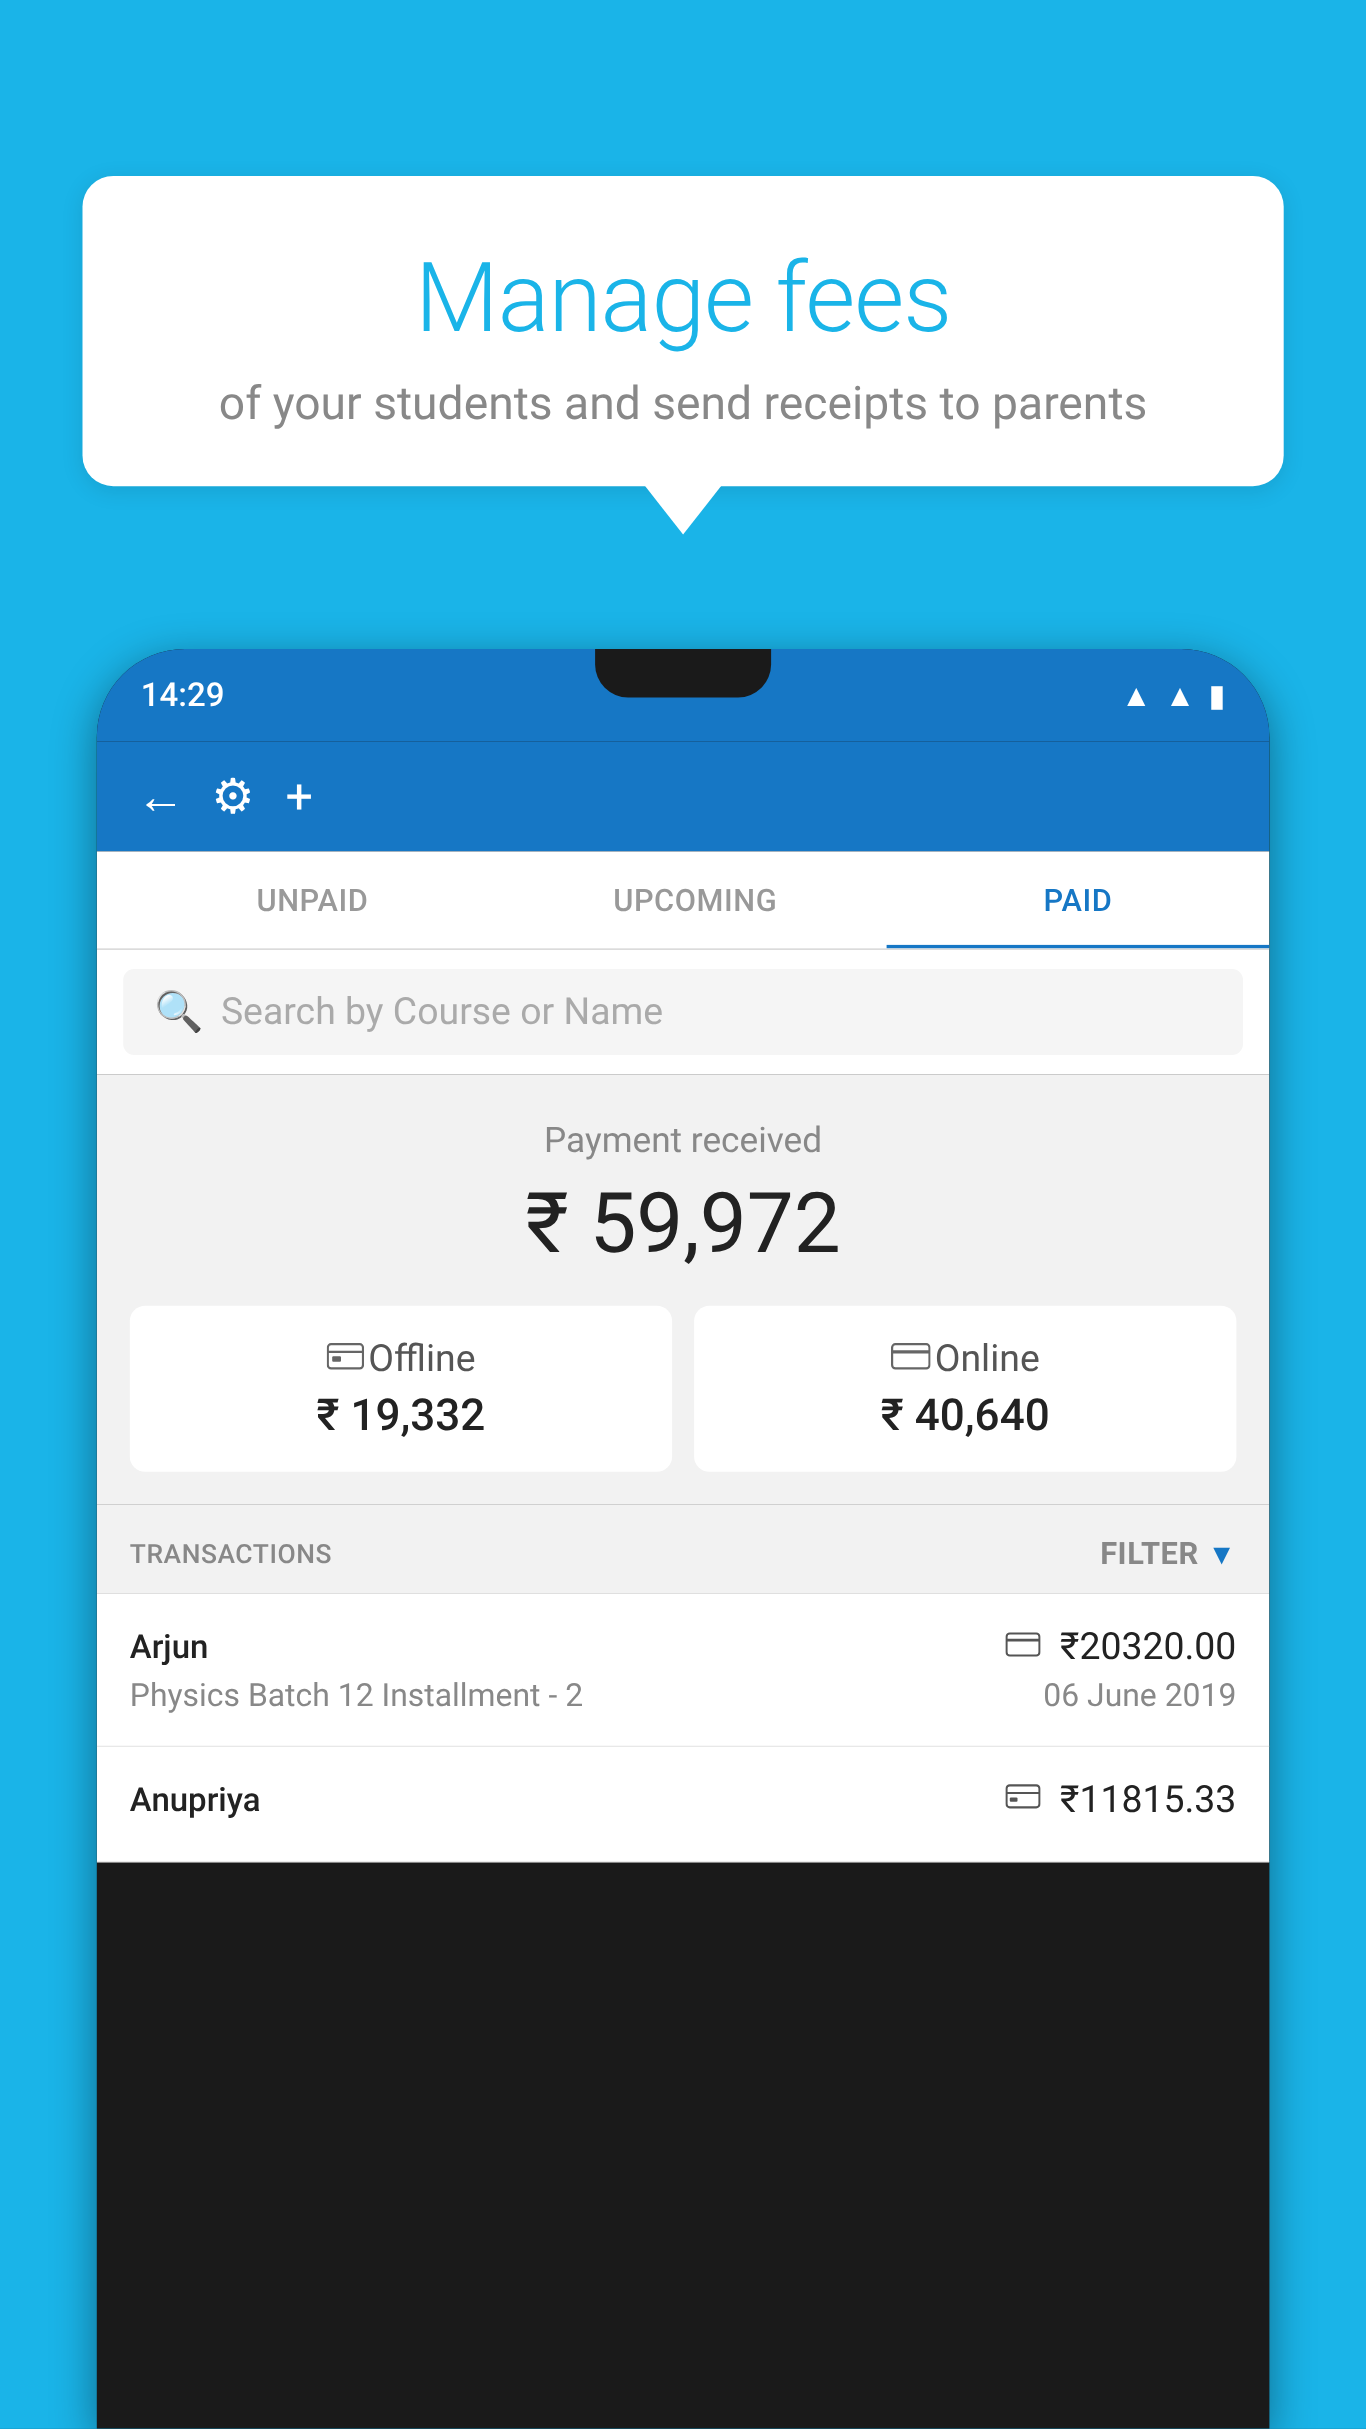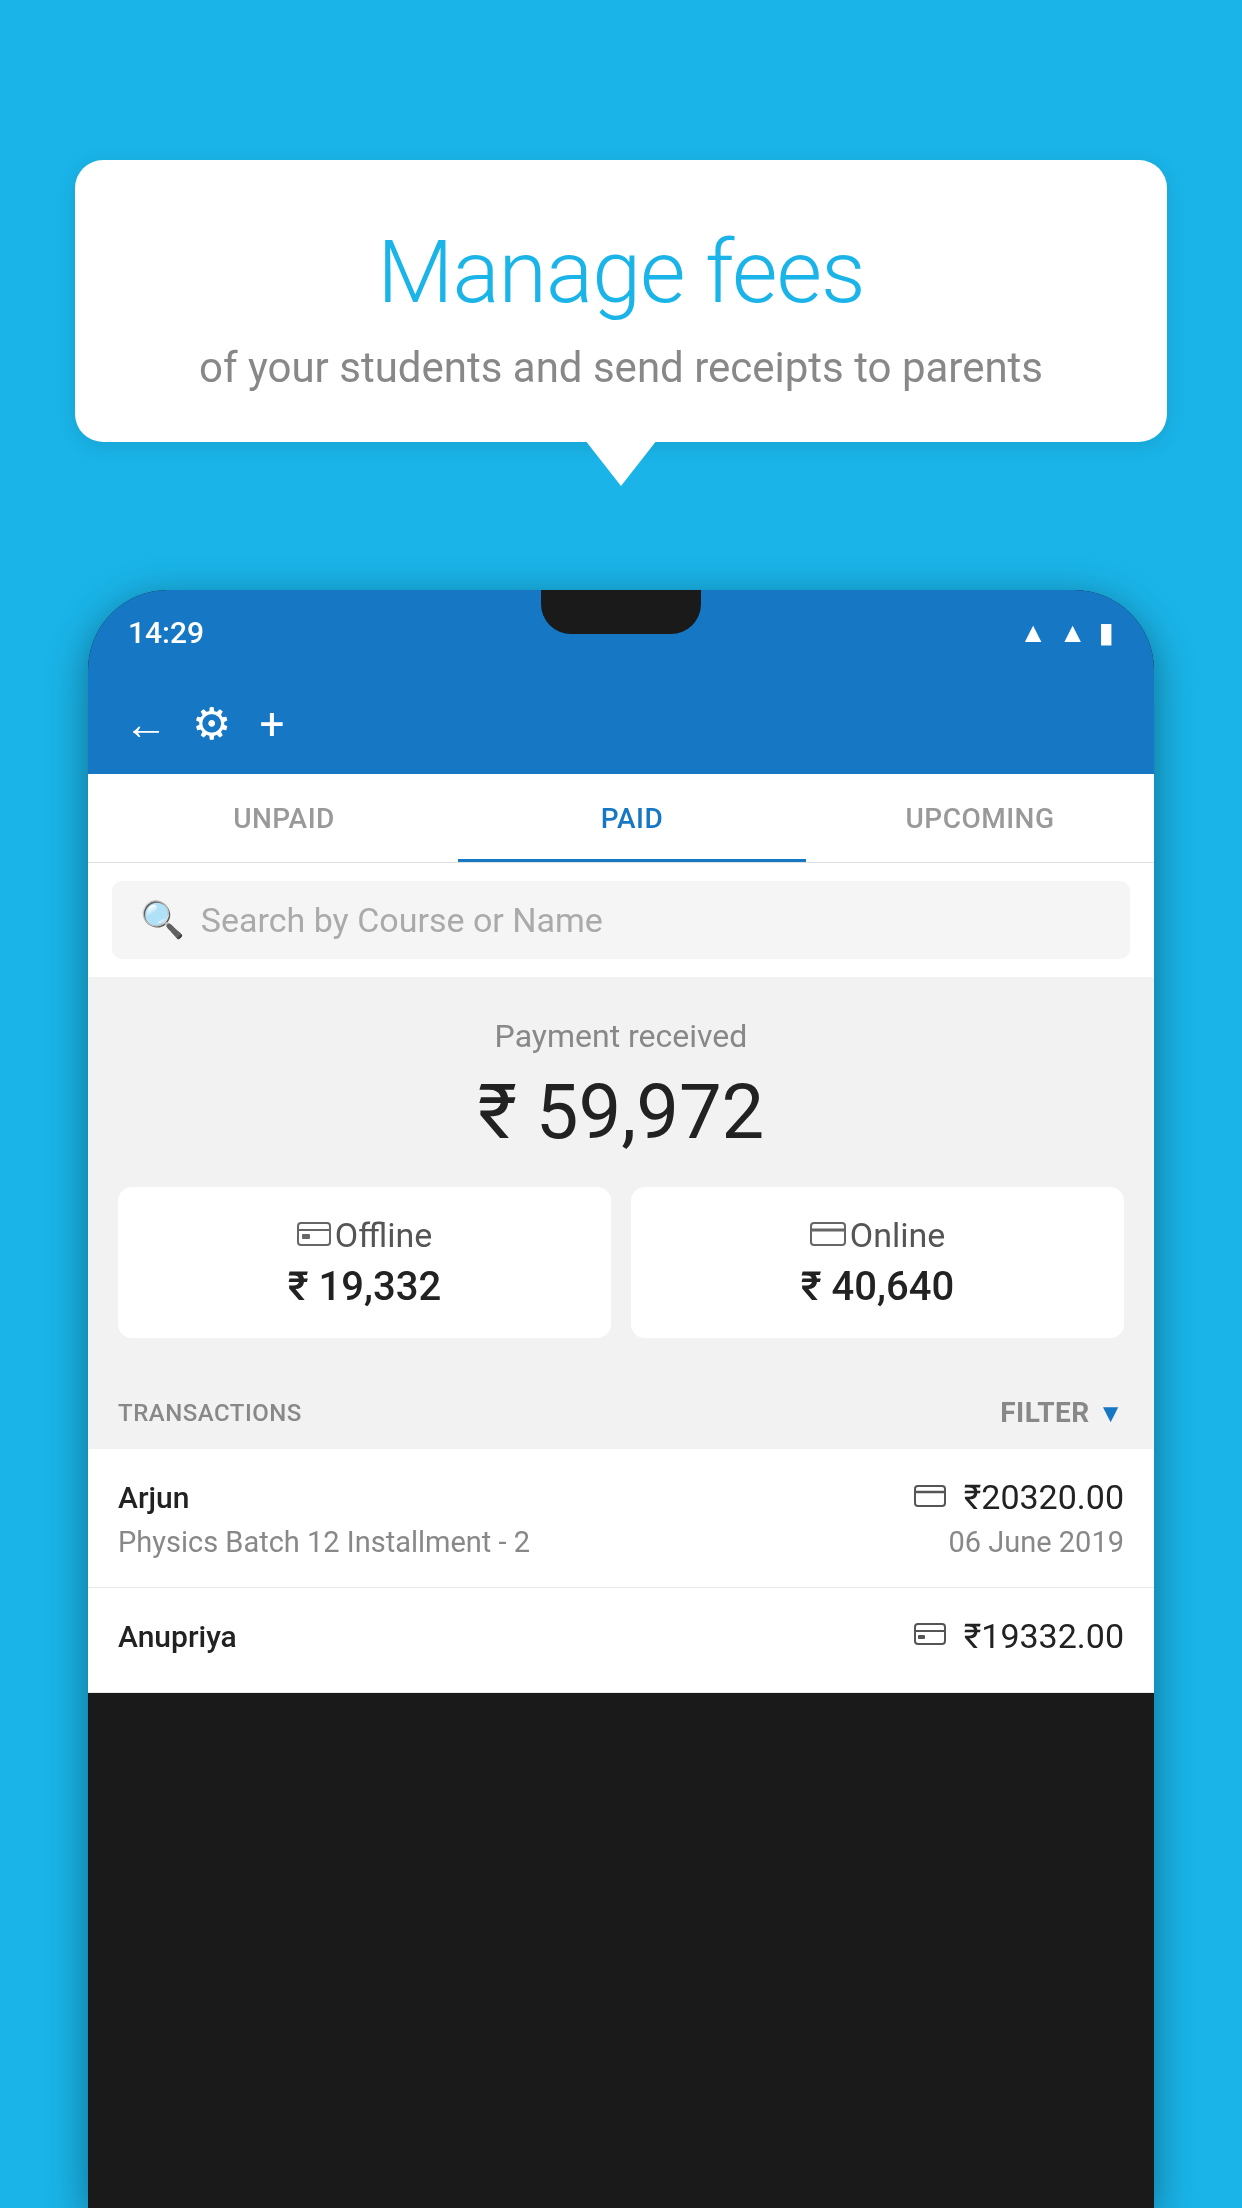--- a/index.html
+++ b/index.html
@@ -362,25 +362,25 @@
     <div class="header-icons">
       <span class="header-icon">⚙</span>
       <span class="header-icon">+</span>
     </div>
   </div>
 
   <div class="tabs-bar">
     <div class="tab">
       <span>UNPAID</span>
     </div>
+    <div class="tab">
+      <span>UPCOMING</span>
+    </div>
     <div class="tab active">
       <span>PAID</span>
-    </div>
-    <div class="tab">
-      <span>UPCOMING</span>
     </div>
   </div>
 
   <div class="search-bar">
     <div class="search-input-wrap">
       <span class="search-icon-svg">🔍</span>
       <span class="search-placeholder">Search by Course or Name</span>
     </div>
   </div>
 
@@ -450,18 +450,18 @@
     <div class="transaction-top">
       <span class="transaction-name">Anupriya</span>
       <div class="transaction-amount-wrap">
         <span class="transaction-type-icon">
           <svg width="32" height="26" viewBox="0 0 32 26" fill="none" xmlns="http://www.w3.org/2000/svg">
             <rect x="1" y="3" width="30" height="20" rx="3" stroke="#555" stroke-width="2" fill="none"></rect>
             <line x1="1" y1="10" x2="31" y2="10" stroke="#555" stroke-width="2"></line>
             <rect x="4" y="14" width="7" height="4" rx="1" fill="#555"></rect>
           </svg>
         </span>
-        <span class="transaction-amount">₹19332.00</span>
+        <span class="transaction-amount">₹11815.33</span>
       </div>
     </div>
   </div>
 
 </div>
 
 </body></html>

